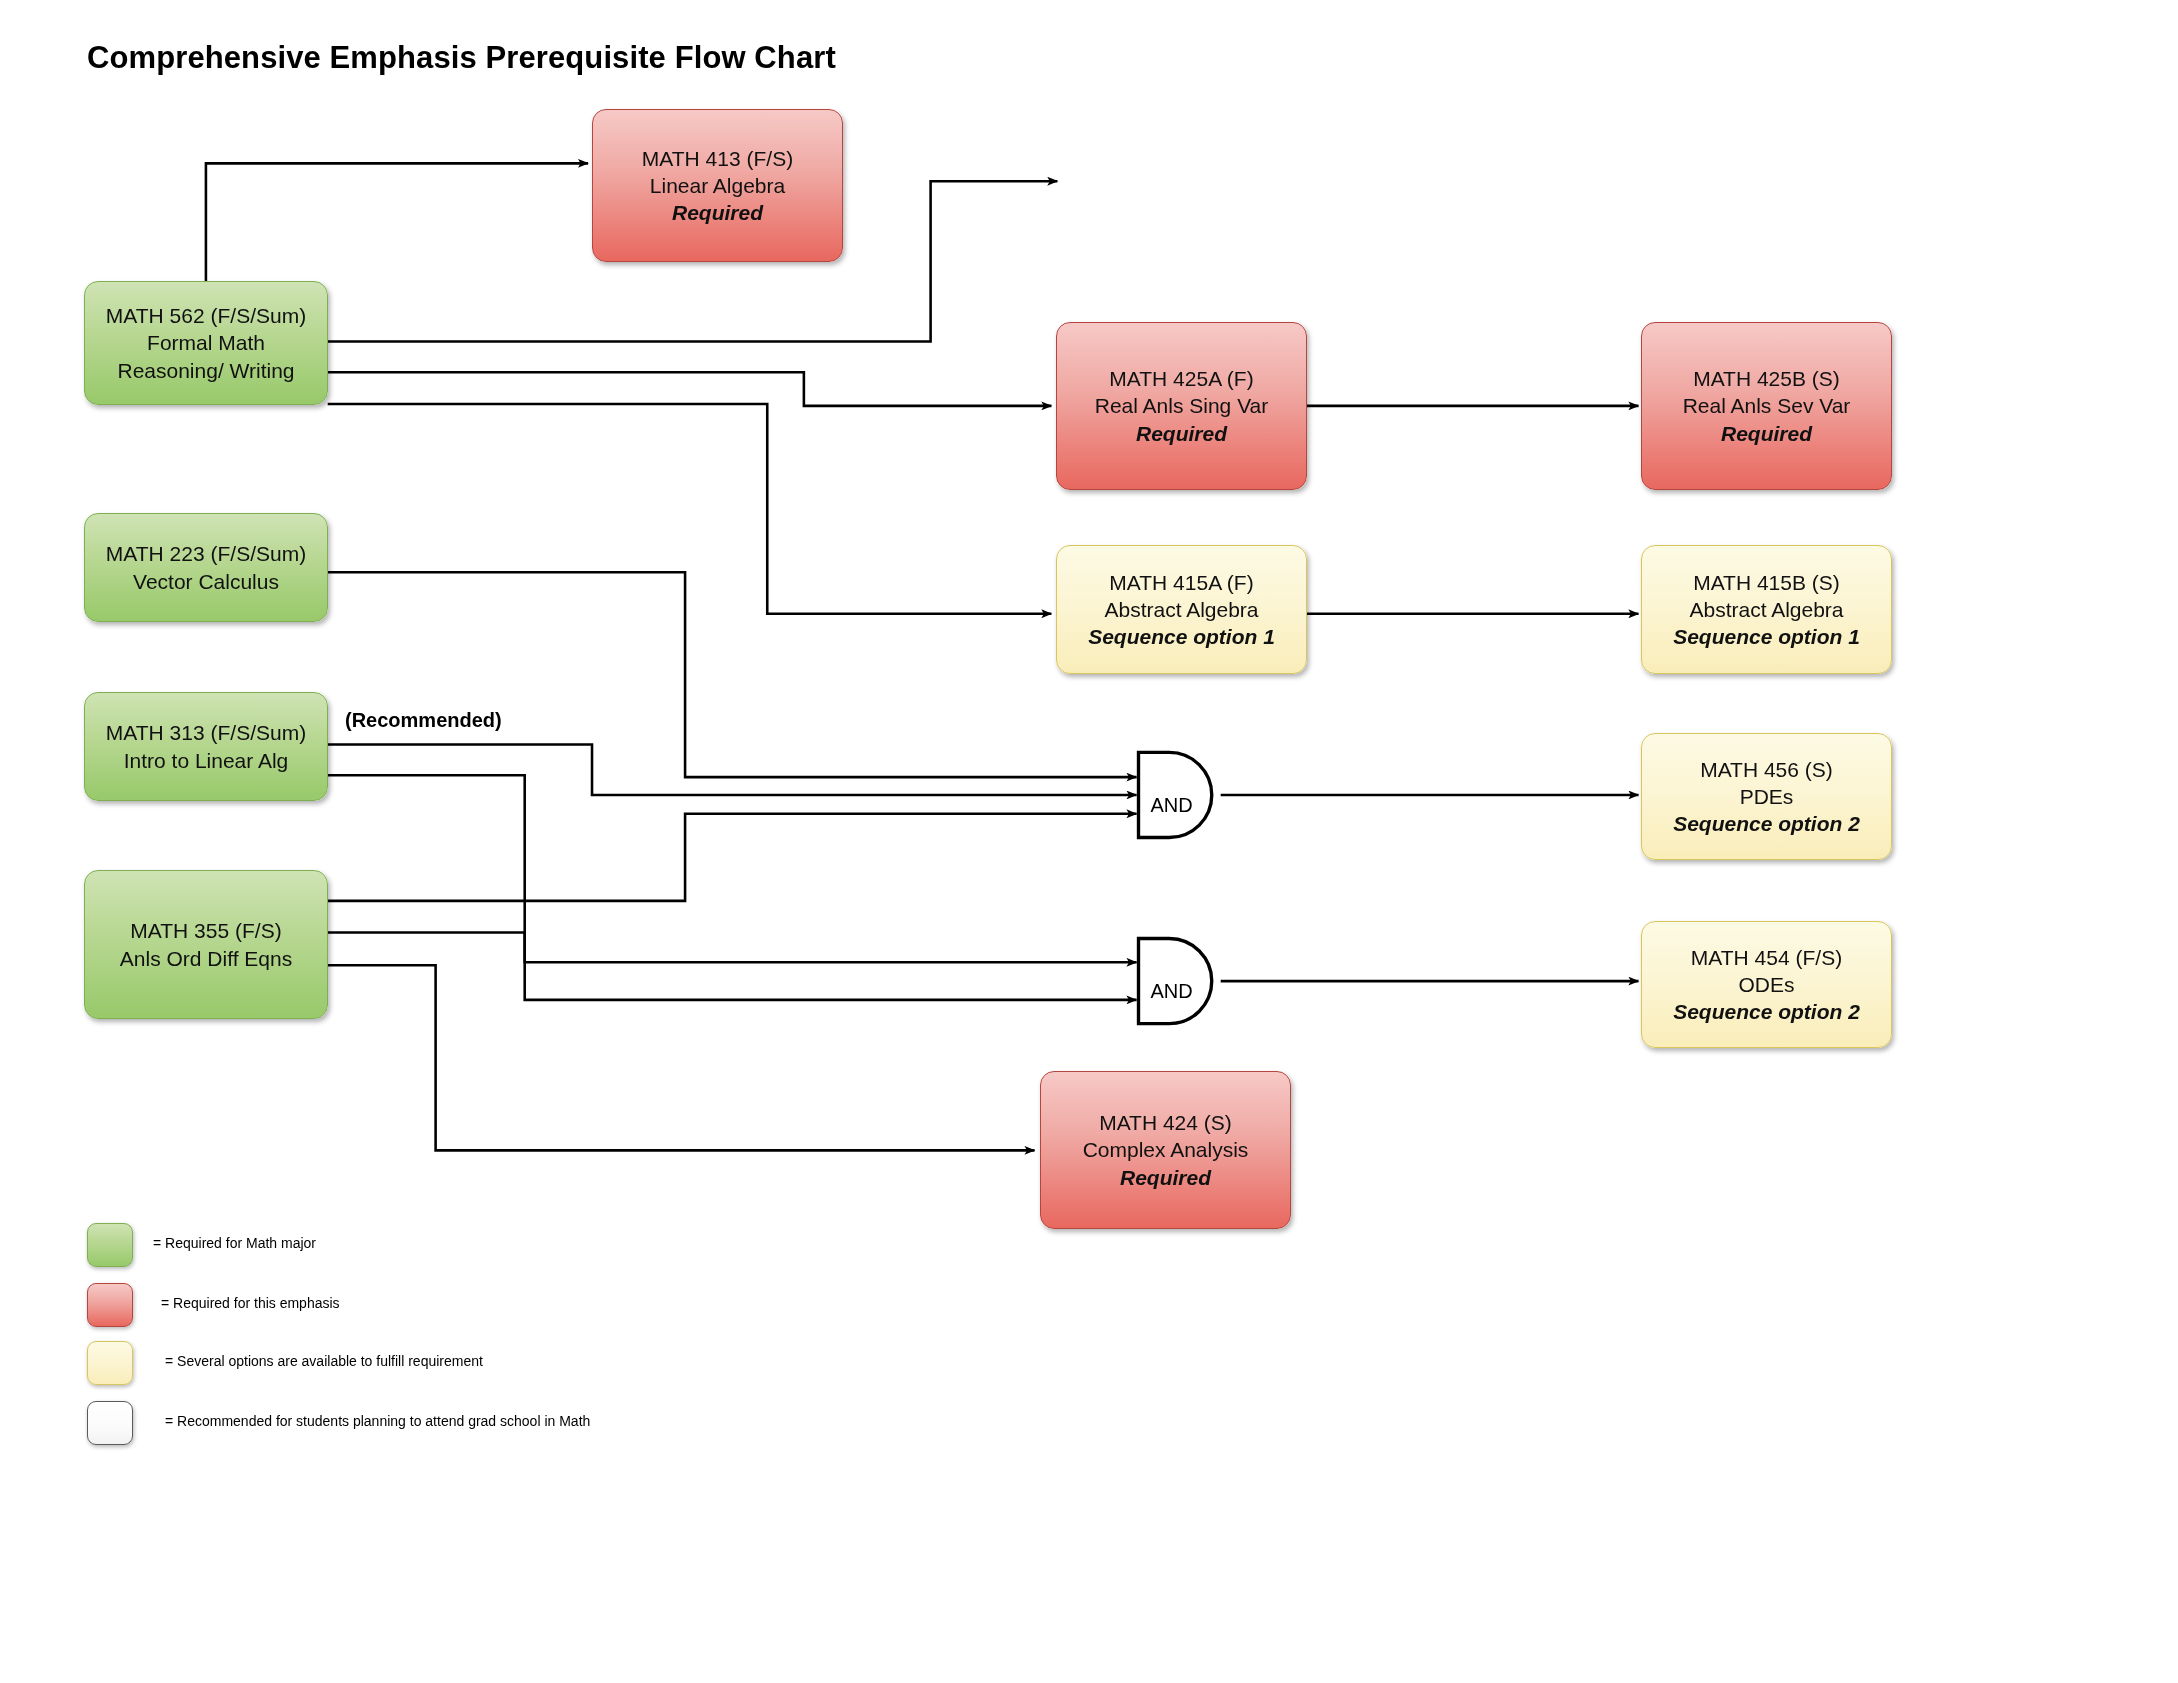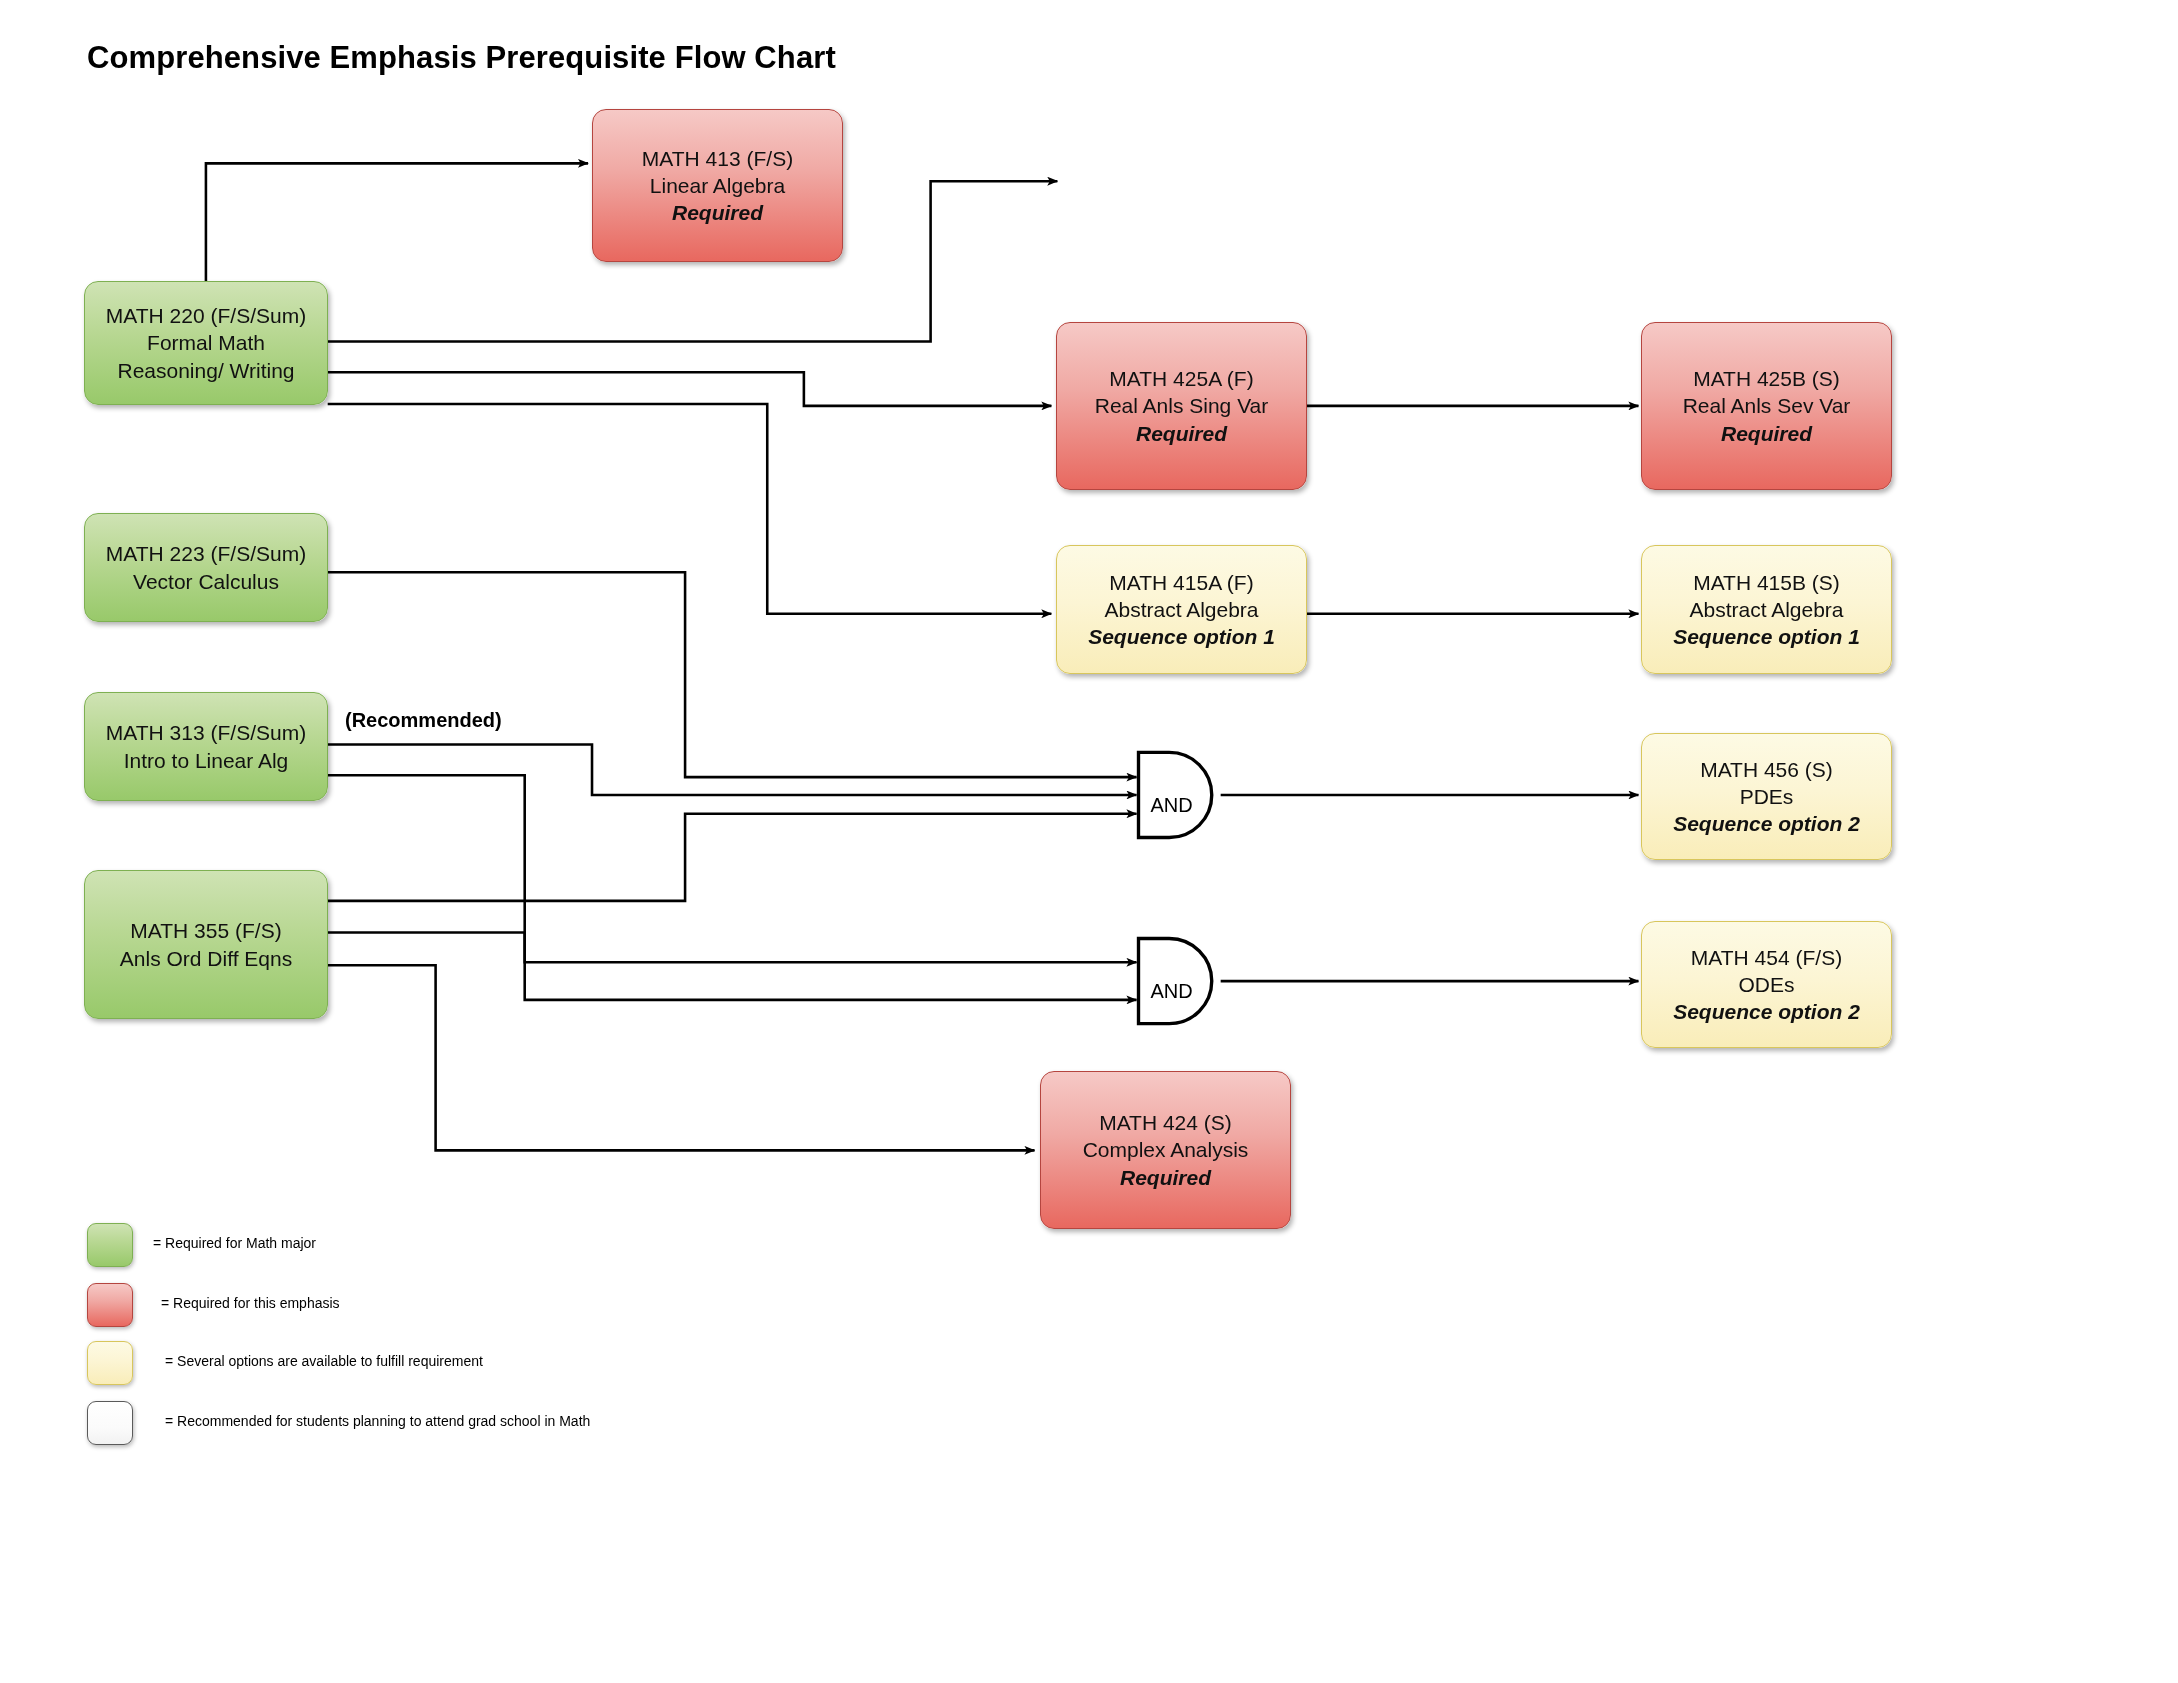--- a/index.html
+++ b/index.html
@@ -110,21 +110,21 @@
   <div class="reclabel" style="left:345px;top:709px;">(Recommended)</div>
 
   <div class="node red" style="left:592px;top:109px;width:251px;height:153px;">
     <span class="ln">MATH 413 (F/S)</span>
     <span class="ln">Linear Algebra</span>
     <span class="ln em">Required</span>
   </div>
 
 
   <div class="node green" style="left:84px;top:281px;width:244px;height:124px;">
-    <span class="ln">MATH 220 (F/S/Sum)</span>
+    <span class="ln">MATH 562 (F/S/Sum)</span>
     <span class="ln">Formal Math</span>
     <span class="ln">Reasoning/ Writing</span>
   </div>
 
   <div class="node red" style="left:1056px;top:322px;width:251px;height:168px;">
     <span class="ln">MATH 425A (F)</span>
     <span class="ln">Real Anls Sing Var</span>
     <span class="ln em">Required</span>
   </div>
 

